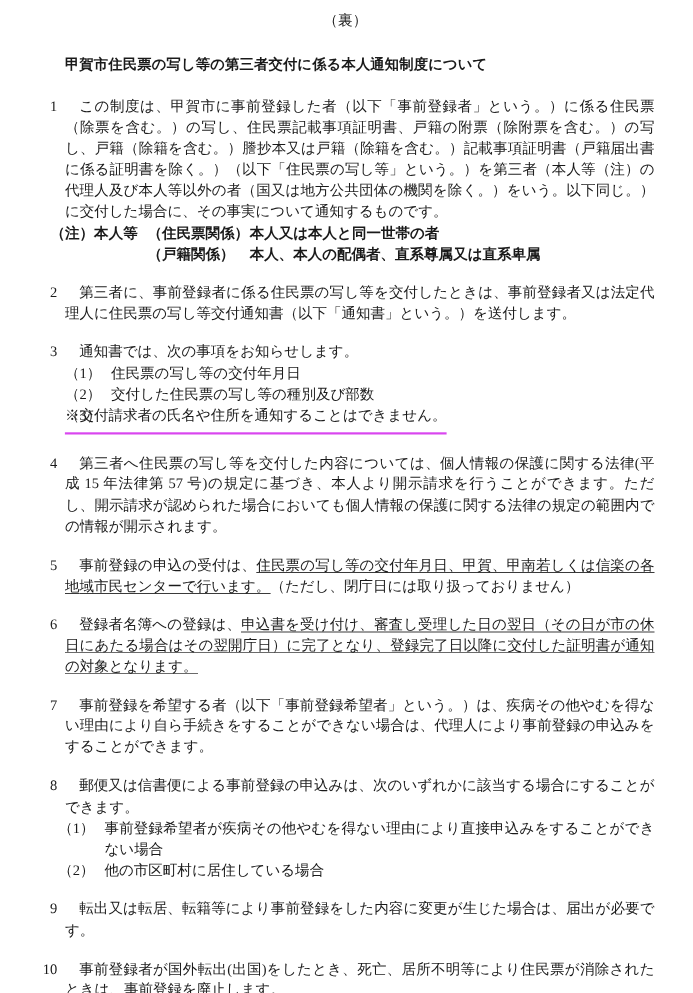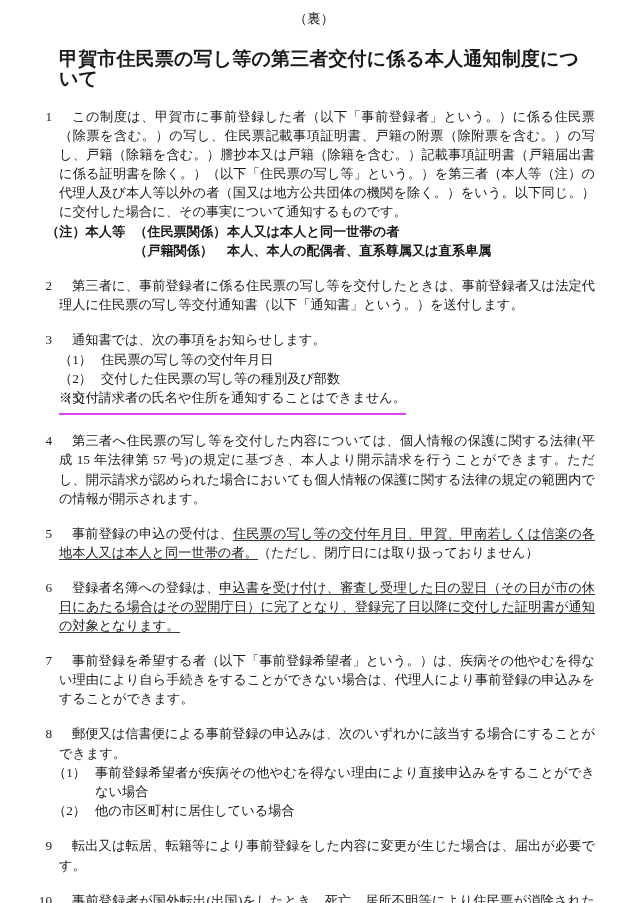--- a/index.html
+++ b/index.html
@@ -28,21 +28,21 @@
   .page-marker {
     text-align: center;
     font-size: 13.3px;
     line-height: 20px;
     letter-spacing: .2px;
     margin: 0 0 20px 0;
   }
 
   
   .doc-title {
-    font-size: 19px;
+    font-size: 13px;
     line-height: 20px;
     margin: 0 0 18px 0;
     padding-left: 26px;
     letter-spacing: .15px;
   }
 
   
   .articles {
     list-style: none;
     margin: 0;
@@ -195,21 +195,21 @@
       <span class="uline">※交付請求者の氏名や住所を通知することはできません。</span>
     </div>
 
     <div class="article">
       <span class="num">4</span>
       <span class="body">第三者へ住民票の写し等を交付した内容については、個人情報の保護に関する法律(平成 15 年法律第 57 号)の規定に基づき、本人より開示請求を行うことができます。ただし、開示請求が認められた場合においても個人情報の保護に関する法律の規定の範囲内での情報が開示されます。</span>
     </div>
 
     <div class="article">
       <span class="num">5</span>
-      <span class="body"><span>事前登録の申込の受付は、</span><span class="ublock">住民票の写し等の交付年月日、甲賀、甲南若しくは信楽の各地</span><span class="ublock">本人又は本人と同一世帯の者。</span><span>（ただし、閉庁日には取り扱っておりません）</span></span>
+      <span class="body"><span>事前登録の申込の受付は、</span><span class="ublock">住民票の写し等の交付年月日、甲賀、甲南若しくは信楽の各地</span><span class="ublock">域市民センターで行います。</span><span>（ただし、閉庁日には取り扱っておりません）</span></span>
     </div>
 
     <div class="article">
       <span class="num">6</span>
       <span class="body"><span>登録者名簿への登録は、</span><span class="ublock">申込書を受け付け、審査し受理した日の翌日（その日が市の休</span><span class="ublock">日にあたる場合はその翌開庁日）に完了となり、登録完了日以降に交付した証明書が通知</span><span class="ublock">の対象となります。</span></span>
     </div>
 
     <div class="article">
       <span class="num">7</span>
       <span class="body">事前登録を希望する者（以下「事前登録希望者」という。）は、疾病その他やむを得ない理由により自ら手続きをすることができない場合は、代理人により事前登録の申込みをすることができます。</span>

